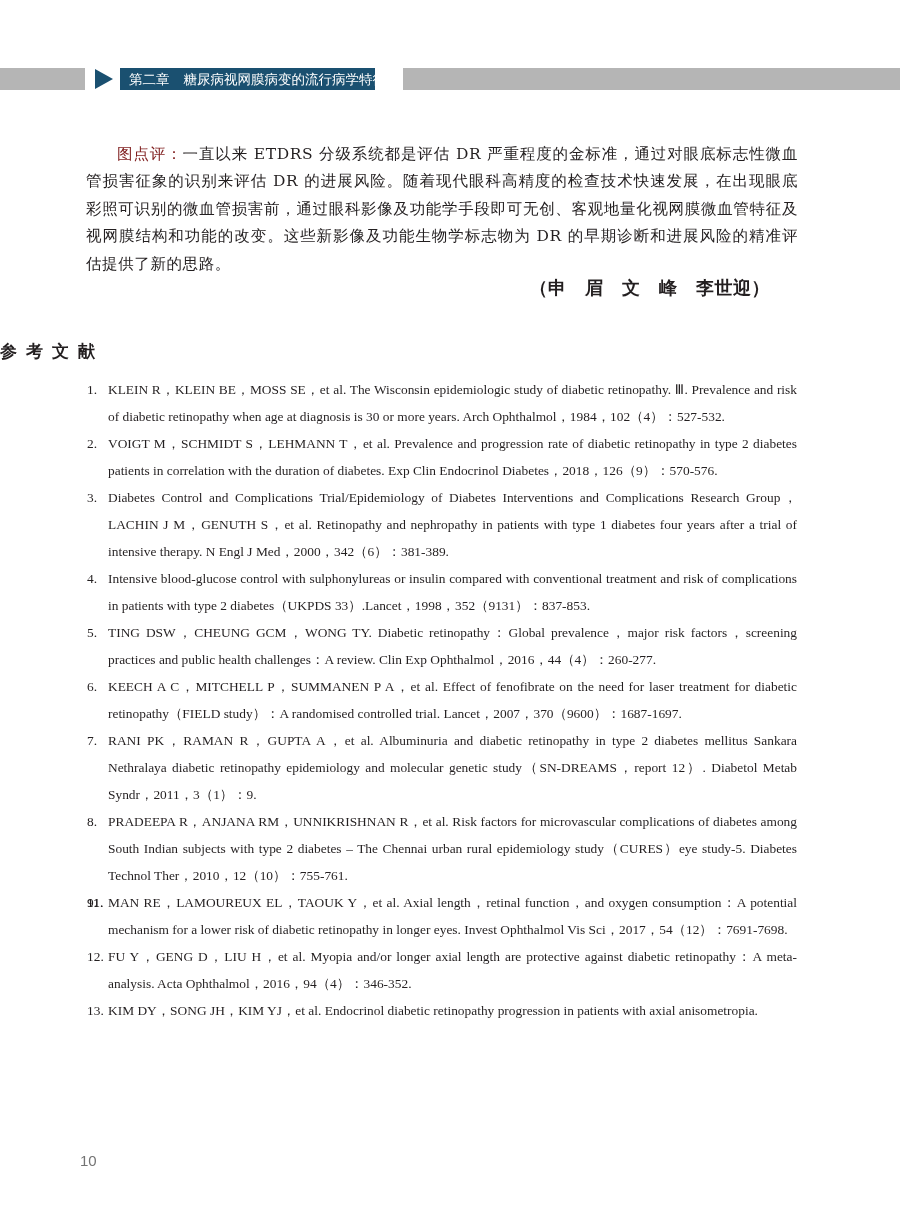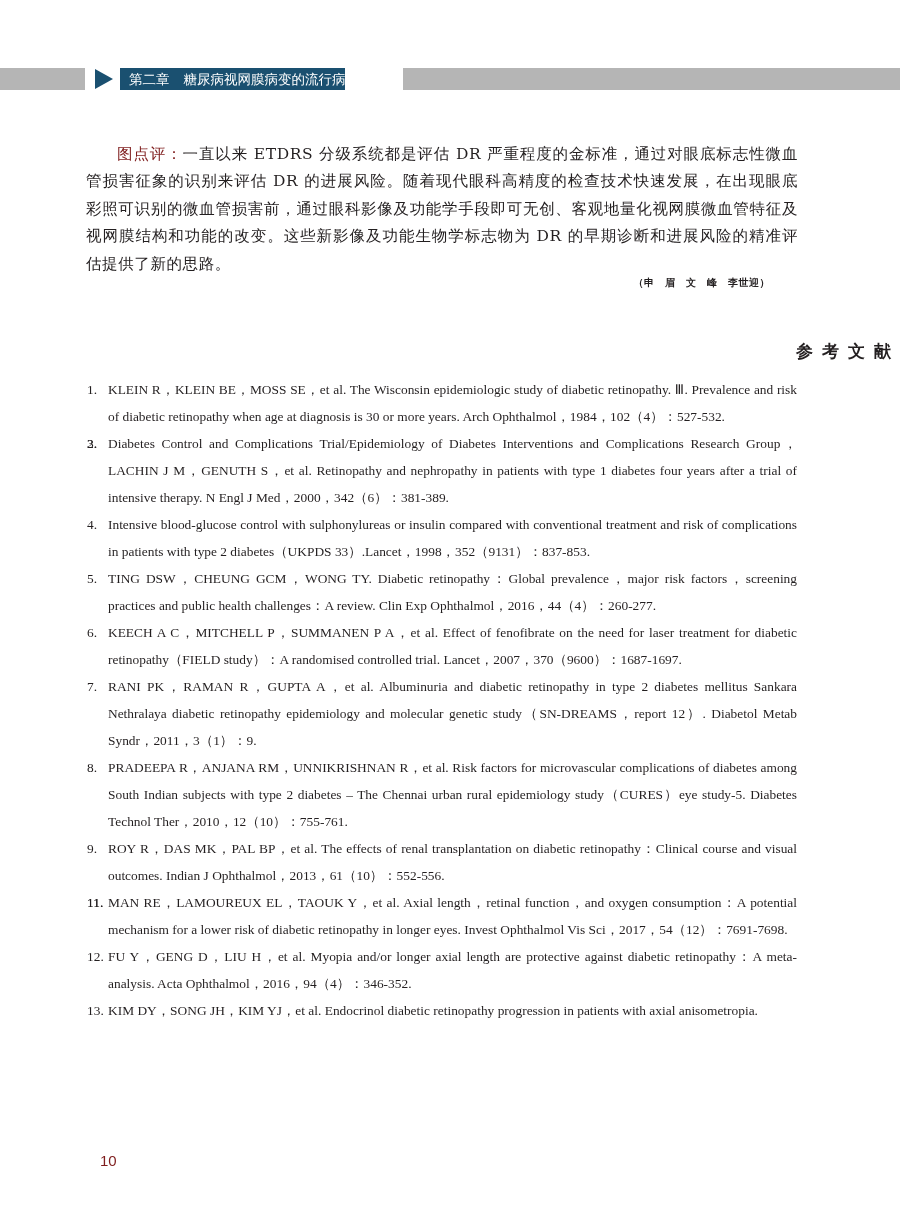--- a/index.html
+++ b/index.html
@@ -1,62 +1,62 @@
 <!DOCTYPE html>
 <html><head>
 <meta charset="utf-8">
 <style>
   html, body { margin: 0; padding: 0; background: #ffffff; }
   body { width: 900px; height: 1222px; position: relative; overflow: hidden; font-family: "Liberation Serif", "DejaVu Serif", serif; color: #231f20; }
 
   .header-band { position: absolute; top: 68px; left: 0; width: 900px; height: 22px; }
   .bar-left { position: absolute; left: 0; top: 0; width: 85px; height: 22px; background: #b5b5b5; }
   .triangle { position: absolute; left: 95px; top: 1px; width: 0; height: 0; border-top: 10px solid transparent; border-bottom: 10px solid transparent; border-left: 18px solid #1a5070; }
-  .chapter-box { position: absolute; left: 120px; top: 0; width: 225px; height: 22px; background: #1a5070; color: #ffffff; font-family: "DejaVu Sans", "Liberation Sans", sans-serif; font-size: 13.5px; line-height: 22px; padding-left: 9px; box-sizing: border-box; white-space: nowrap; }
+  .chapter-box { position: absolute; left: 120px; top: 0; width: 255px; height: 22px; background: #1a5070; color: #ffffff; font-family: "DejaVu Sans", "Liberation Sans", sans-serif; font-size: 13.5px; line-height: 22px; padding-left: 9px; box-sizing: border-box; white-space: nowrap; }
   .chapter-box .gap { display: inline-block; width: 14px; }
   .bar-right { position: absolute; left: 403px; top: 0; width: 497px; height: 22px; background: #b5b5b5; }
 
   .comment { position: absolute; left: 86px; top: 125px; width: 712px; font-size: 15.5px; line-height: 27.5px; text-align: justify; text-indent: 31px; color: #231f20; font-family: "DejaVu Serif", "Liberation Serif", serif; letter-spacing: 0.6px; }
   .comment .lead { color: #7f1d1d; }
 
-  .authors { position: absolute; right: 130px; top: 276px; font-family: "DejaVu Sans", "Liberation Sans", sans-serif; font-size: 10px; font-weight: bold; color: #231f20; letter-spacing: 0.5px; white-space: pre; }
+  .authors { position: absolute; right: 130px; top: 276px; font-family: "DejaVu Sans", "Liberation Sans", sans-serif; font-size: 18px; font-weight: bold; color: #231f20; letter-spacing: 0.5px; white-space: pre; }
 
-  .refs-title { position: absolute; left: 0; width: 900px; top: 340px; text-align: right; font-family: "DejaVu Sans", "Liberation Sans", sans-serif; font-size: 17px; font-weight: bold; letter-spacing: 9px; color: #231f20; }
+  .refs-title { position: absolute; left: 0; width: 900px; top: 340px; text-align: left; font-family: "DejaVu Sans", "Liberation Sans", sans-serif; font-size: 17px; font-weight: bold; letter-spacing: 9px; color: #231f20; }
 
   .refs { position: absolute; left: 87px; top: 376px; width: 710px; margin: 0; padding: 0; list-style: none; font-family: "Liberation Serif", serif; font-size: 13.4px; line-height: 27px; color: #231f20; }
   .refs li { position: relative; padding-left: 21px; text-align: justify; }
   .refs .num { position: absolute; left: 0; top: 0; }
 
-  .page-number { position: absolute; left: 100px; top: 1152px; font-family: "Liberation Sans", sans-serif; font-size: 15px; color: #7f1d1d; text-align: right; }
+  .page-number { position: absolute; left: 80px; top: 1152px; font-family: "Liberation Sans", sans-serif; font-size: 15px; color: #737373; text-align: right; }
 </style>
 </head>
 <body>
 
 <div class="header-band">
   <div class="bar-left"></div>
   <div class="triangle"></div>
   <div class="chapter-box"><span>第二章</span><span class="gap"></span><span>糖尿病视网膜病变的流行病学特征</span></div>
   <div class="bar-right"></div>
 </div>
 
 <p class="comment"><span class="lead">图点评：</span><span>一直以来 ETDRS 分级系统都是评估 DR 严重程度的金标准，通过对眼底标志性微血管损害征象的识别来评估 DR 的进展风险。随着现代眼科高精度的检查技术快速发展，在出现眼底彩照可识别的微血管损害前，通过眼科影像及功能学手段即可无创、客观地量化视网膜微血管特征及视网膜结构和功能的改变。这些新影像及功能生物学标志物为 DR 的早期诊断和进展风险的精准评估提供了新的思路。</span></p>
 
 <div class="authors">（申　眉　文　峰　李世迎）</div>
 
 <div class="refs-title">参考文献</div>
 
 <ol class="refs">
   <li><span class="num">1.</span><span>KLEIN R，KLEIN BE，MOSS SE，et al. The Wisconsin epidemiologic study of diabetic retinopathy. Ⅲ. Prevalence and risk of diabetic retinopathy when age at diagnosis is 30 or more years. Arch Ophthalmol，1984，102（4）：527-532.</span></li>
-  <li><span class="num">2.</span></li>
+  <li><span class="num">2.</span><span>VOIGT M，SCHMIDT S，LEHMANN T，et al. Prevalence and progression rate of diabetic retinopathy in type 2 diabetes patients in correlation with the duration of diabetes. Exp Clin Endocrinol Diabetes，2018，126（9）：570-576.</span></li>
   <li><span class="num">3.</span><span>Diabetes Control and Complications Trial/Epidemiology of Diabetes Interventions and Complications Research Group，LACHIN J M，GENUTH S，et al. Retinopathy and nephropathy in patients with type 1 diabetes four years after a trial of intensive therapy. N Engl J Med，2000，342（6）：381-389.</span></li>
   <li><span class="num">4.</span><span>Intensive blood-glucose control with sulphonylureas or insulin compared with conventional treatment and risk of complications in patients with type 2 diabetes（UKPDS 33）.Lancet，1998，352（9131）：837-853.</span></li>
   <li><span class="num">5.</span><span>TING DSW，CHEUNG GCM，WONG TY. Diabetic retinopathy：Global prevalence，major risk factors，screening practices and public health challenges：A review. Clin Exp Ophthalmol，2016，44（4）：260-277.</span></li>
   <li><span class="num">6.</span><span>KEECH A C，MITCHELL P，SUMMANEN P A，et al. Effect of fenofibrate on the need for laser treatment for diabetic retinopathy（FIELD study）：A randomised controlled trial. Lancet，2007，370（9600）：1687-1697.</span></li>
   <li><span class="num">7.</span><span>RANI PK，RAMAN R，GUPTA A，et al. Albuminuria and diabetic retinopathy in type 2 diabetes mellitus Sankara Nethralaya diabetic retinopathy epidemiology and molecular genetic study（SN-DREAMS，report 12）. Diabetol Metab Syndr，2011，3（1）：9.</span></li>
   <li><span class="num">8.</span><span>PRADEEPA R，ANJANA RM，UNNIKRISHNAN R，et al. Risk factors for microvascular complications of diabetes among South Indian subjects with type 2 diabetes – The Chennai urban rural epidemiology study（CURES）eye study-5. Diabetes Technol Ther，2010，12（10）：755-761.</span></li>
-  <li><span class="num">9.</span><span>ROY R，DAS MK，PAL BP，et al. The effects of renal transplantation on diabetic retinopathy：Clinical course and visual outcomes. Indian J Ophthalmol，2013，61（10）：552-556.</span></li>
+  <li><span class="num">9.</span></li>
   <li><span class="num">11.</span></li>
   <li><span class="num">11.</span><span>MAN RE，LAMOUREUX EL，TAOUK Y，et al. Axial length，retinal function，and oxygen consumption：A potential mechanism for a lower risk of diabetic retinopathy in longer eyes. Invest Ophthalmol Vis Sci，2017，54（12）：7691-7698.</span></li>
   <li><span class="num">12.</span><span>FU Y，GENG D，LIU H，et al. Myopia and/or longer axial length are protective against diabetic retinopathy：A meta-analysis. Acta Ophthalmol，2016，94（4）：346-352.</span></li>
   <li><span class="num">13.</span><span>KIM DY，SONG JH，KIM YJ，et al. Endocrinol diabetic retinopathy progression in patients with axial anisometropia.</span></li>
 </ol>
 
 <div class="page-number">10</div>
 
 </body></html>

